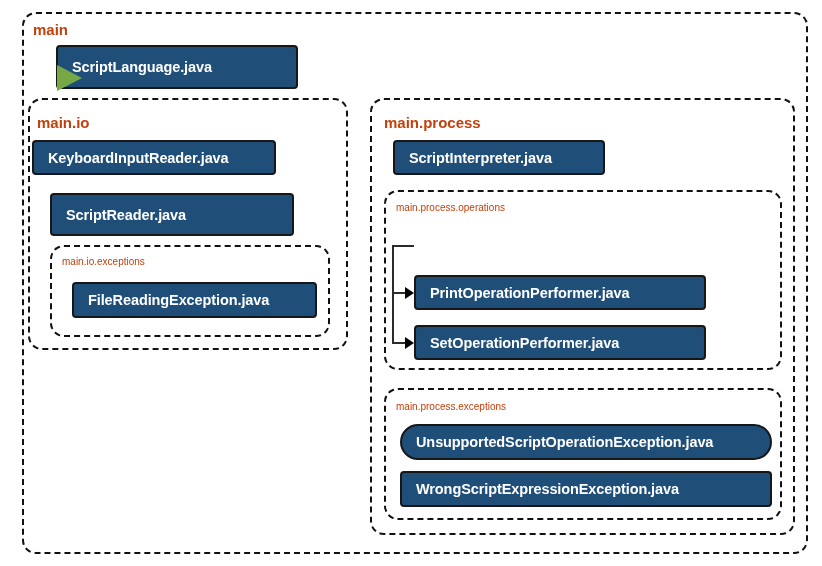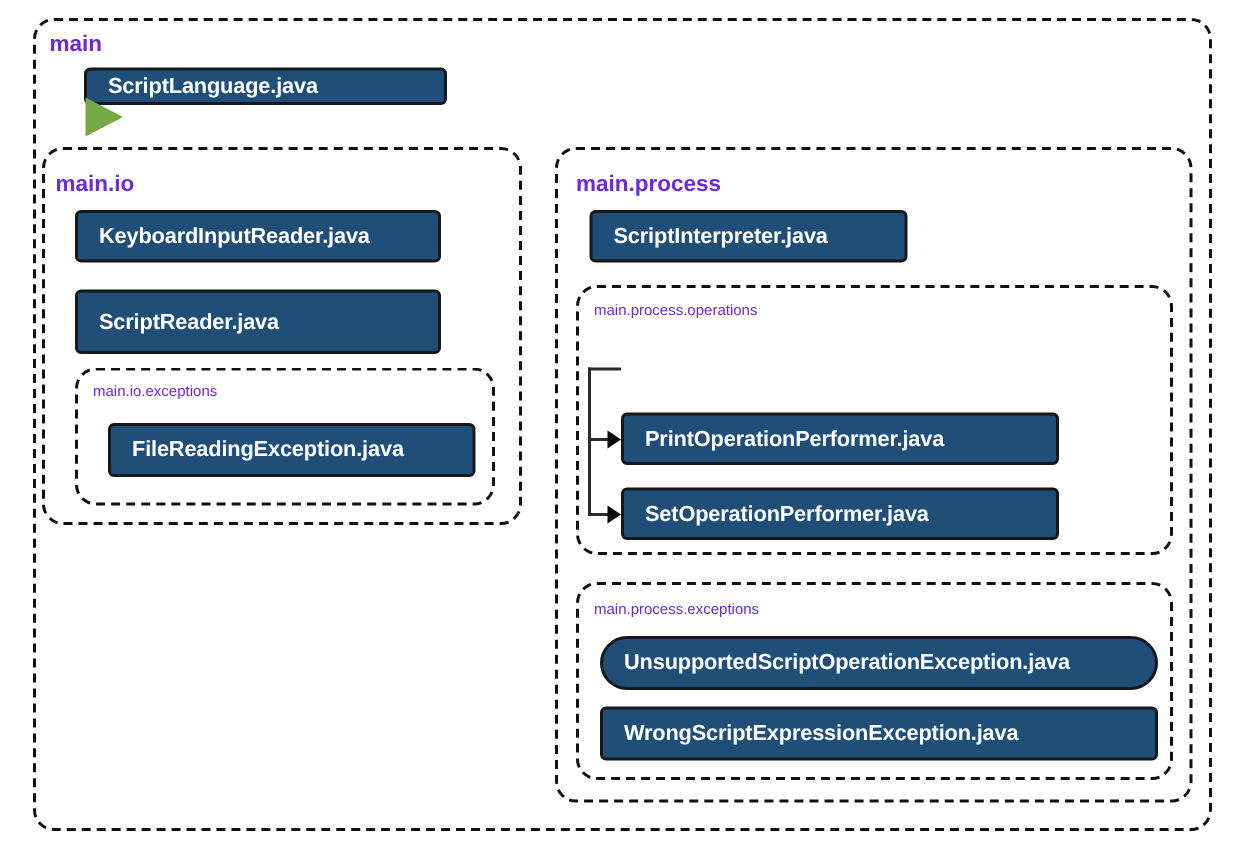--- a/index.html
+++ b/index.html
@@ -22,21 +22,21 @@
   
   .pkg {
     position: absolute;
     box-sizing: border-box;
     border: 2px dashed #111111;
     border-radius: 14px;
     background: transparent;
   }
   .pkg-label {
     position: absolute;
-    color: #6d28d9;
+    color: #c2410c;
     white-space: nowrap;
     line-height: 1;
   }
   .pkg-label.bold {
     font-weight: bold;
     font-size: 15px;
   }
   .pkg-label.plain {
     font-weight: normal;
     font-size: 10px;
@@ -87,27 +87,27 @@
   }
 </style>
 </head>
 <body>
 
 <div id="canvas">
 
   <div class="pkg" style="left:22px; top:12px; width:786px; height:542px;"></div>
   <div class="pkg-label bold" style="left:33px; top:22px;">main</div>
 
-  <div class="cls blue" style="left:56px; top:45px; width:242px; height:25px;">ScriptLanguage.java</div>
+  <div class="cls blue" style="left:56px; top:45px; width:242px; height:44px;">ScriptLanguage.java</div>
   <div class="run-marker" style="left:57px; top:65px;"></div>
 
   <div class="pkg" style="left:28px; top:98px; width:320px; height:252px;"></div>
   <div class="pkg-label bold" style="left:37px; top:115px;">main.io</div>
 
-  <div class="cls blue" style="left:50px; top:140px; width:244px; height:35px;">KeyboardInputReader.java</div>
+  <div class="cls blue" style="left:32px; top:140px; width:244px; height:35px;">KeyboardInputReader.java</div>
 
   <div class="cls blue" style="left:50px; top:193px; width:244px; height:43px;">ScriptReader.java</div>
 
   <div class="pkg" style="left:50px; top:245px; width:280px; height:92px;"></div>
   <div class="pkg-label plain" style="left:62px; top:257px;">main.io.exceptions</div>
 
   <div class="cls blue" style="left:72px; top:282px; width:245px; height:36px;">FileReadingException.java</div>
 
   <div class="pkg" style="left:370px; top:98px; width:425px; height:437px;"></div>
   <div class="pkg-label bold" style="left:384px; top:115px;">main.process</div>

